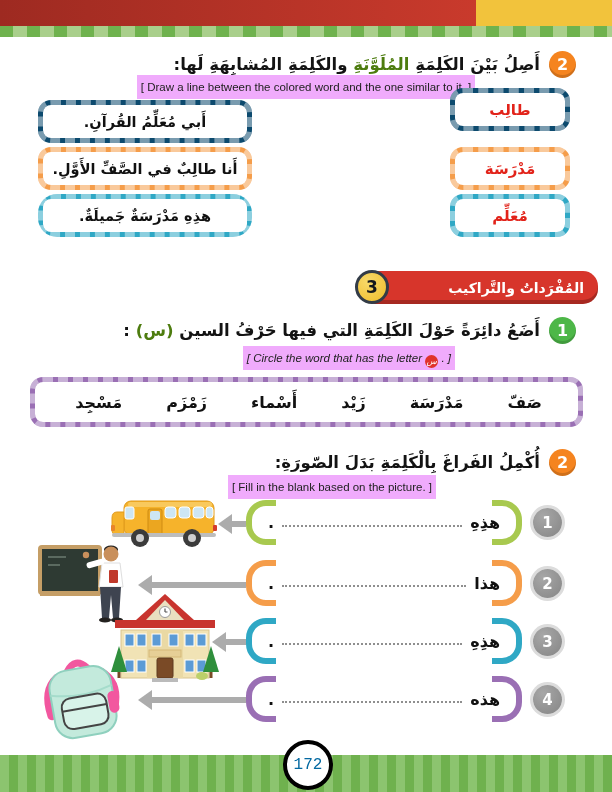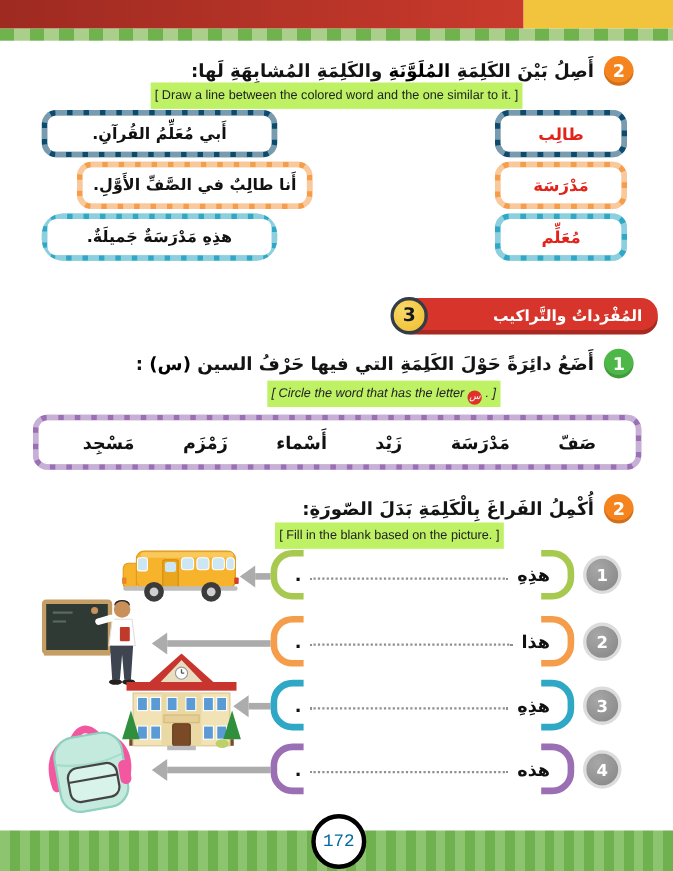--- a/index.html
+++ b/index.html
@@ -12,24 +12,24 @@
   .stripe-top{position:absolute;left:0;top:26px;width:612px;height:11px;
       background:repeating-linear-gradient(90deg,#6fb24e 0 13px,#a9cf8b 13px 27px);}
   
   .ex-header{position:absolute;display:flex;direction:rtl;align-items:center;gap:9px;}
   .num-badge{width:27px;height:27px;border-radius:50%;display:flex;align-items:center;
       justify-content:center;color:#fff;font-weight:bold;font-size:16px;
       box-shadow:inset 0 -3px 0 rgba(0,0,0,.15);}
   .badge-orange{background:#f5841f;}
   .badge-green{background:#4db748;}
   .ex-title{font-size:16.5px;font-weight:bold;color:#131313;white-space:nowrap;}
-  .red-text{color:#000000;}
+  .red-text{color:#4d7c0f;}
   .caption{position:absolute;font-family:"Liberation Sans",sans-serif;font-size:11.5px;
       color:#222;white-space:nowrap;}
-  .caption span.hl{background:#bef264;padding:6px 4px;}
+  .caption span.hl{background:#f0abfc;padding:6px 4px;}
   .seen-chip{display:inline-flex;width:13px;height:13px;border-radius:50%;background:#e0322b;
       color:#fff;font-size:8.5px;align-items:center;justify-content:center;vertical-align:-2px;
       font-family:"DejaVu Sans",sans-serif;}
   
   .candy{position:absolute;border-radius:13px;padding:5px;}
   .candy::before{content:"";position:absolute;inset:0;border:5px dashed rgba(255,255,255,.45);
       border-radius:13px;pointer-events:none;}
   .candy-inner{background:#fff;border-radius:8px;height:100%;display:flex;align-items:center;
       justify-content:center;direction:rtl;}
   .c-green{background:#0c4a6e;}  .c-orange{background:#f59d4a;}
@@ -92,32 +92,32 @@
   </div>
   <div class="caption" style="top:81px;left:0;right:0;text-align:center;">
     <span class="hl">[ Draw a line between the colored word and the one similar to it. ]</span>
   </div>
 
   <div class="candy c-green" style="left:38px;top:100px;width:204px;height:33px;">
     <div class="candy-inner">
         <span class="sentence">أَبي مُعَلِّمُ القُرآنِ.</span>
       </div>
     </div>
-  <div class="candy c-orange" style="left:38px;top:147px;width:204px;height:33px;margin-left:32px;">
+  <div class="candy c-orange" style="left:38px;top:147px;width:204px;height:33px;">
     <div class="candy-inner">
         <span class="sentence">أَنا طالِبٌ في الصَّفِّ الأَوَّلِ.</span>
       </div>
     </div>
   <div class="candy c-teal" style="left:38px;top:194px;width:204px;height:33px;border-radius:19px;">
     <div class="candy-inner">
         <span class="sentence">هذِهِ مَدْرَسَةٌ جَميلَةٌ.</span>
       </div>
     </div>
 
-  <div class="candy c-green" style="left:450px;top:100px;width:110px;height:33px;">
+  <div class="candy c-green" style="left:450px;top:88px;width:110px;height:33px;">
     <div class="candy-inner">
         <span class="match-word">طالِب</span>
       </div>
     </div>
   <div class="candy c-orange" style="left:450px;top:147px;width:110px;height:33px;">
     <div class="candy-inner">
         <span class="match-word">مَدْرَسَة</span>
       </div>
     </div>
   <div class="candy c-teal" style="left:450px;top:194px;width:110px;height:33px;">
@@ -153,21 +153,21 @@
         <span>زَمْزَم</span>
         <span>مَسْجِد</span>
       </div>
     </div>
   </div>
 
   <div class="ex-header" style="top:449px;right:36px;">
     <div class="num-badge badge-orange">2</div>
     <div class="ex-title">أُكْمِلُ الفَراغَ بِالْكَلِمَةِ بَدَلَ الصّورَةِ:</div>
   </div>
-  <div class="caption" style="top:481px;right:154px;">
+  <div class="caption" style="top:481px;right:176px;">
     <span class="hl">[ Fill in the blank based on the picture. ]</span>
   </div>
 
   <span class="pic" style="left:110px;top:492px;">
     <svg width="108" height="60" viewBox="0 0 108 60">
       <rect x="14" y="9" width="90" height="34" rx="7" fill="#f6b32b" stroke="#e09a1c"></rect>
       <rect x="18" y="10" width="84" height="5" rx="2.5" fill="#f9c95d"></rect>
       <path d="M14 20 h-7 q-5 0 -5 6 v12 q0 5 5 5 h7 z" fill="#f6b32b" stroke="#e09a1c"></path>
       <rect x="15" y="15" width="9" height="12" rx="2" fill="#cde6f4" stroke="#fff"></rect>
       <rect x="55" y="15" width="11" height="11" rx="3" fill="#cde6f4" stroke="#fff"></rect>

